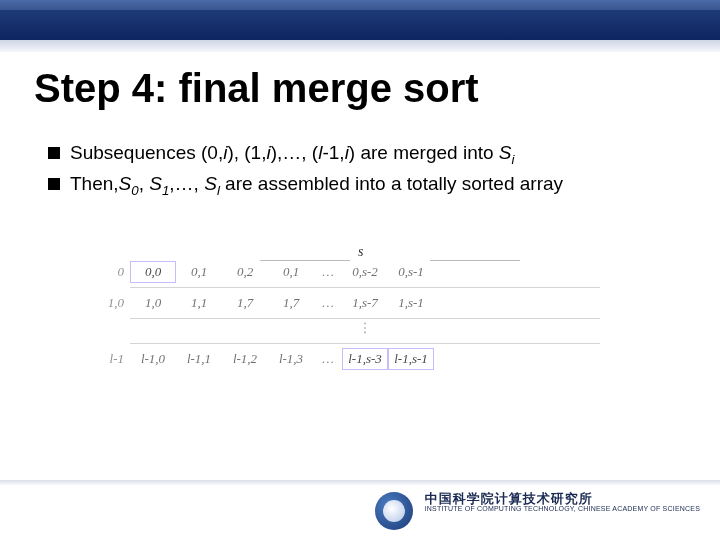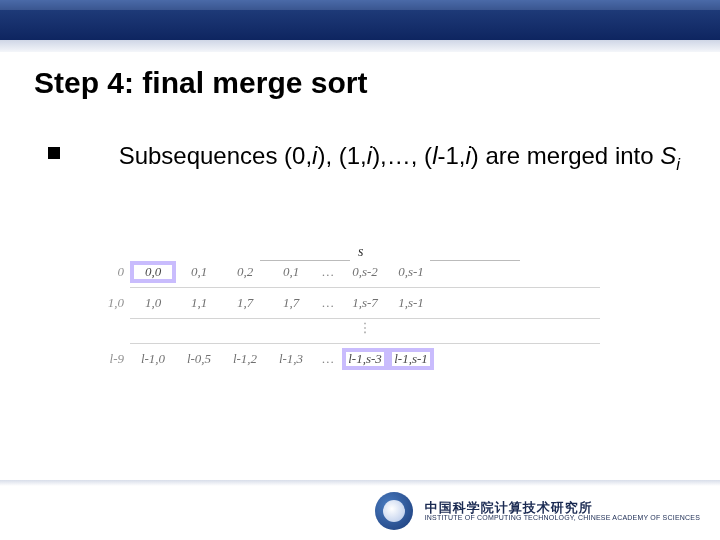--- a/index.html
+++ b/index.html
@@ -2,43 +2,43 @@
 <html><head>
 <meta charset="utf-8">
 <style>
   * { margin: 0; padding: 0; box-sizing: border-box; }
   html, body { width: 720px; height: 540px; font-family: Arial, Helvetica, sans-serif; background: #fff; overflow: hidden; }
   .slide { width: 720px; height: 540px; position: relative; }
   .top-band { position: absolute; top: 0; left: 0; right: 0; height: 52px; }
   .band1 { position: absolute; top: 0; left: 0; right: 0; height: 10px; background: linear-gradient(#4a6aa8, #3a5690); }
   .band2 { position: absolute; top: 10px; left: 0; right: 0; height: 30px; background: linear-gradient(#1e3a78, #0e2560); }
   .band3 { position: absolute; top: 40px; left: 0; right: 0; height: 12px; background: linear-gradient(#cfd6e6, #f4f6fa); }
-  .title { position: absolute; top: 66px; left: 34px; font-size: 30px; font-weight: bold; color: #000; }
-  .content { position: absolute; top: 140px; left: 48px; right: 40px; font-size: 24px; color: #000; line-height: 1.35; text-align: right; }
+  .title { position: absolute; top: 66px; left: 34px; font-size: 40px; font-weight: bold; color: #000; }
+  .content { position: absolute; top: 140px; left: 48px; right: 40px; font-size: 19px; color: #000; line-height: 1.35; }
   .bullet { display: flex; align-items: flex-start; margin-bottom: 2px; }
   .bullet-mark { width: 12px; height: 12px; background: #000; margin-top: 7px; margin-right: 10px; flex-shrink: 0; }
   .bullet-text { flex: 1; }
   .bullet-text i { font-style: italic; }
   .bullet-text sub { font-size: 0.7em; vertical-align: sub; font-style: italic; }
   .diagram { position: absolute; top: 258px; left: 130px; width: 470px; font-family: "Times New Roman", serif; font-size: 13px; color: #333; font-style: italic; }
   .diagram .s-label { position: absolute; top: -14px; left: 228px; font-size: 14px; font-style: italic; }
   .diagram .arrow-top { position: absolute; top: -2px; left: 150px; width: 210px; height: 10px; }
   .diagram .arrow-top::before, .diagram .arrow-top::after { content: ""; position: absolute; top: 4px; width: 90px; height: 0; border-top: 1px solid #777; opacity: 0.5; }
   .diagram .arrow-top::before { left: -20px; }
   .diagram .arrow-top::after { right: -30px; }
   .row { position: relative; height: 28px; display: flex; align-items: center; }
   .row-label { position: absolute; left: -42px; width: 36px; text-align: right; opacity: 0.55; font-style: italic; }
   .cell { width: 46px; height: 22px; display: inline-flex; align-items: center; justify-content: center; opacity: 0.7; }
-  .cell.boxed { border: 4px solid #c4b5fd; opacity: 0.9; text-align: right; }
+  .cell.boxed { border: 1px solid #c4b5fd; opacity: 0.9; text-align: right; }
   .gap { width: 28px; text-align: center; opacity: 0.6; }
   .row-sep { height: 0; border-top: 1px solid #aaa; margin: 1px 0; opacity: 0.5; }
   .vdots-row { text-align: center; opacity: 0.5; height: 22px; font-style: normal; }
   .footer { position: absolute; bottom: 0; left: 0; right: 0; height: 60px; }
   .footer-line { position: absolute; left: 0; right: 0; bottom: 54px; height: 6px; background: linear-gradient(#d8deea, #fff); }
-  .logo-area { position: absolute; right: 20px; bottom: 10px; display: flex; align-items: center; gap: 12px; }
+  .logo-area { position: absolute; right: 20px; bottom: 10px; display: flex; gap: 12px; }
   .logo-circle { width: 38px; height: 38px; border-radius: 50%; background: radial-gradient(circle at 35% 35%, #4a7cc0, #1a3a78); display: flex; align-items: center; justify-content: center; }
   .logo-inner { width: 22px; height: 22px; border-radius: 50%; background: radial-gradient(circle at 40% 40%, #fff, #b0c4e8); }
   .logo-text { display: flex; flex-direction: column; line-height: 1.0; }
   .logo-cn { font-size: 13px; font-weight: bold; color: #1a2a52; letter-spacing: 1px; }
   .logo-en { font-size: 7px; color: #1a2a52; letter-spacing: 0.2px; }
 </style>
 </head>
 <body>
 
 <div class="slide">
@@ -49,20 +49,26 @@
     <div class="band3"></div>
   </div>
 
   <div class="title">Step 4: final merge sort</div>
 
   <div class="content">
     <div class="bullet">
       <div class="bullet-mark"></div>
       <div class="bullet-text">
         <span>Subsequences (0,</span><i>i</i><span>), (1,</span><i>i</i><span>),…, (</span><i>l</i><span>-1,</span><i>i</i><span>)  are merged into </span><i>S</i><sub>i</sub>
+      </div>
+    </div>
+    <div class="bullet">
+      <div class="bullet-mark"></div>
+      <div class="bullet-text">
+        <span>Then,</span><i>S</i><sub>0</sub><span>, </span><i>S</i><sub>1</sub><span>,…, </span><i>S</i><sub>l</sub><span> are assembled into a totally sorted array</span>
       </div>
     </div>
   </div>
 
   <div class="diagram">
     <div class="s-label">s</div>
     <div class="arrow-top"></div>
 
     <div class="row">
       <div class="row-label">0</div>
@@ -82,23 +88,23 @@
       <div class="cell">1,7</div>
       <div class="cell">1,7</div>
       <div class="gap">…</div>
       <div class="cell">1,s-7</div>
       <div class="cell">1,s-1</div>
     </div>
     <div class="row-sep"></div>
     <div class="vdots-row">⋮</div>
     <div class="row-sep"></div>
     <div class="row">
-      <div class="row-label">l-9</div>
+      <div class="row-label">l-1</div>
       <div class="cell">l-1,0</div>
-      <div class="cell">l-0,5</div>
+      <div class="cell">l-1,1</div>
       <div class="cell">l-1,2</div>
       <div class="cell">l-1,3</div>
       <div class="gap">…</div>
       <div class="cell boxed">l-1,s-3</div>
       <div class="cell boxed">l-1,s-1</div>
     </div>
   </div>
 
   <div class="footer">
     <div class="footer-line"></div>

